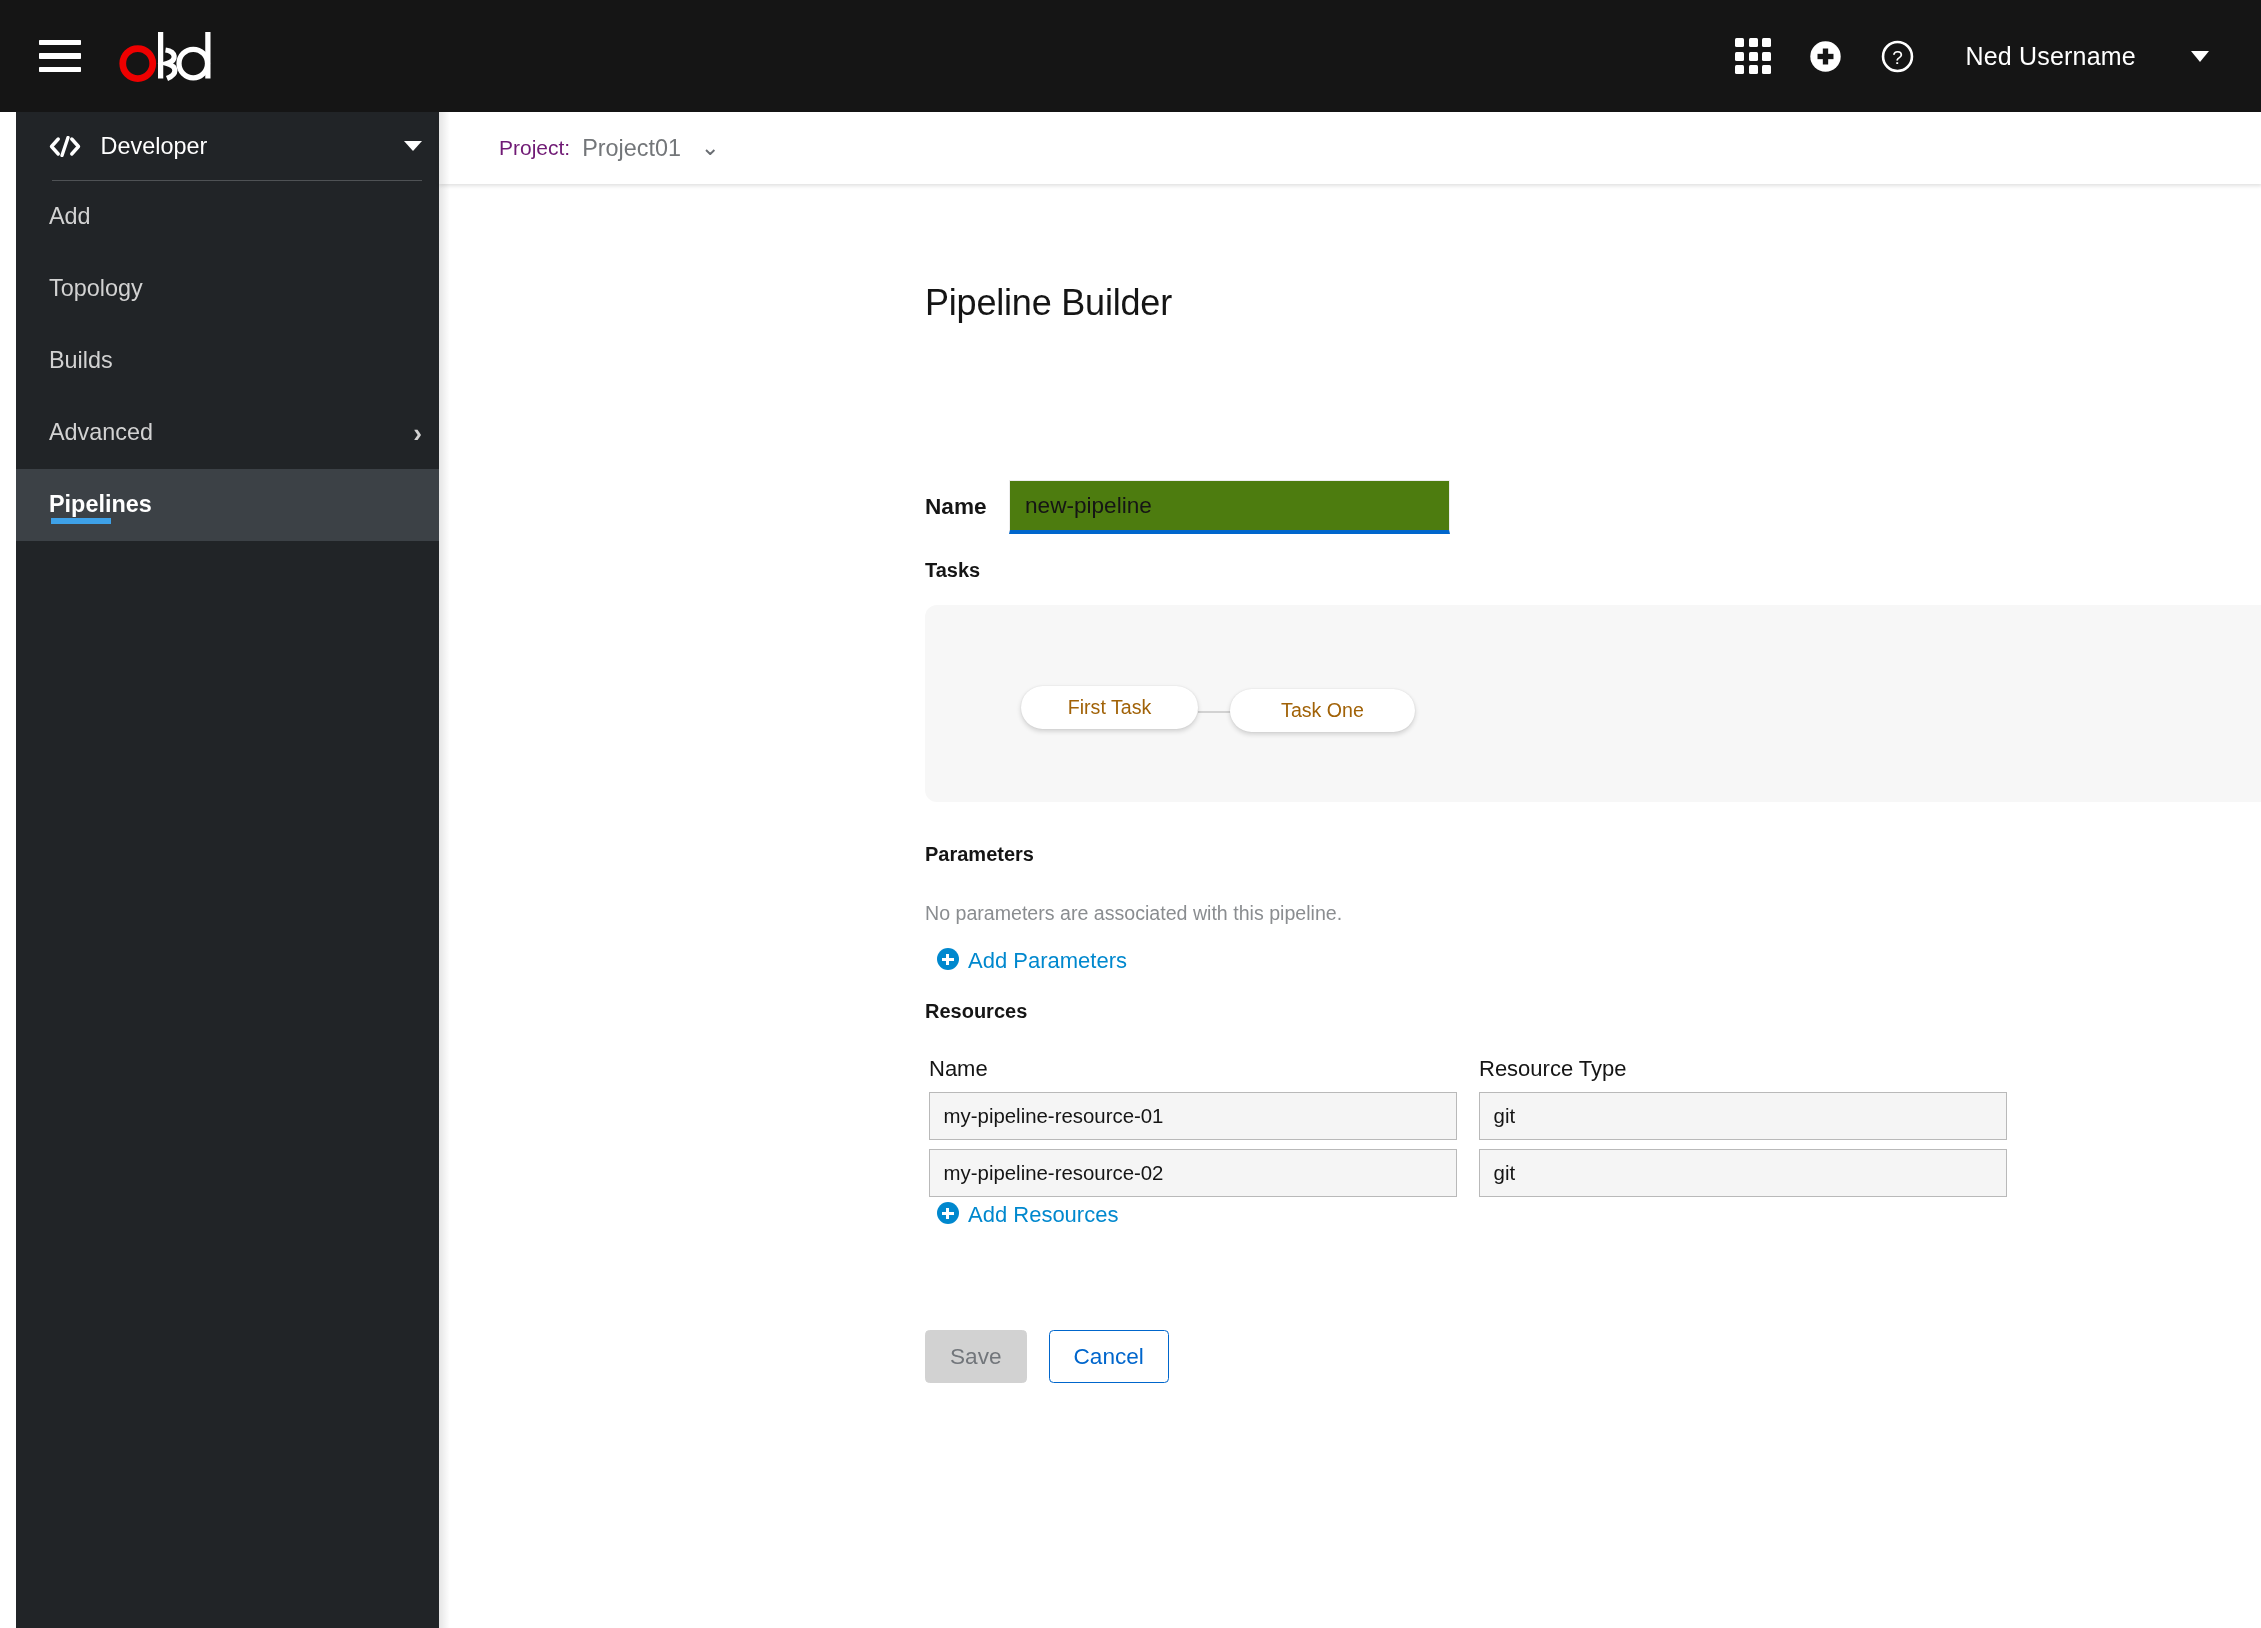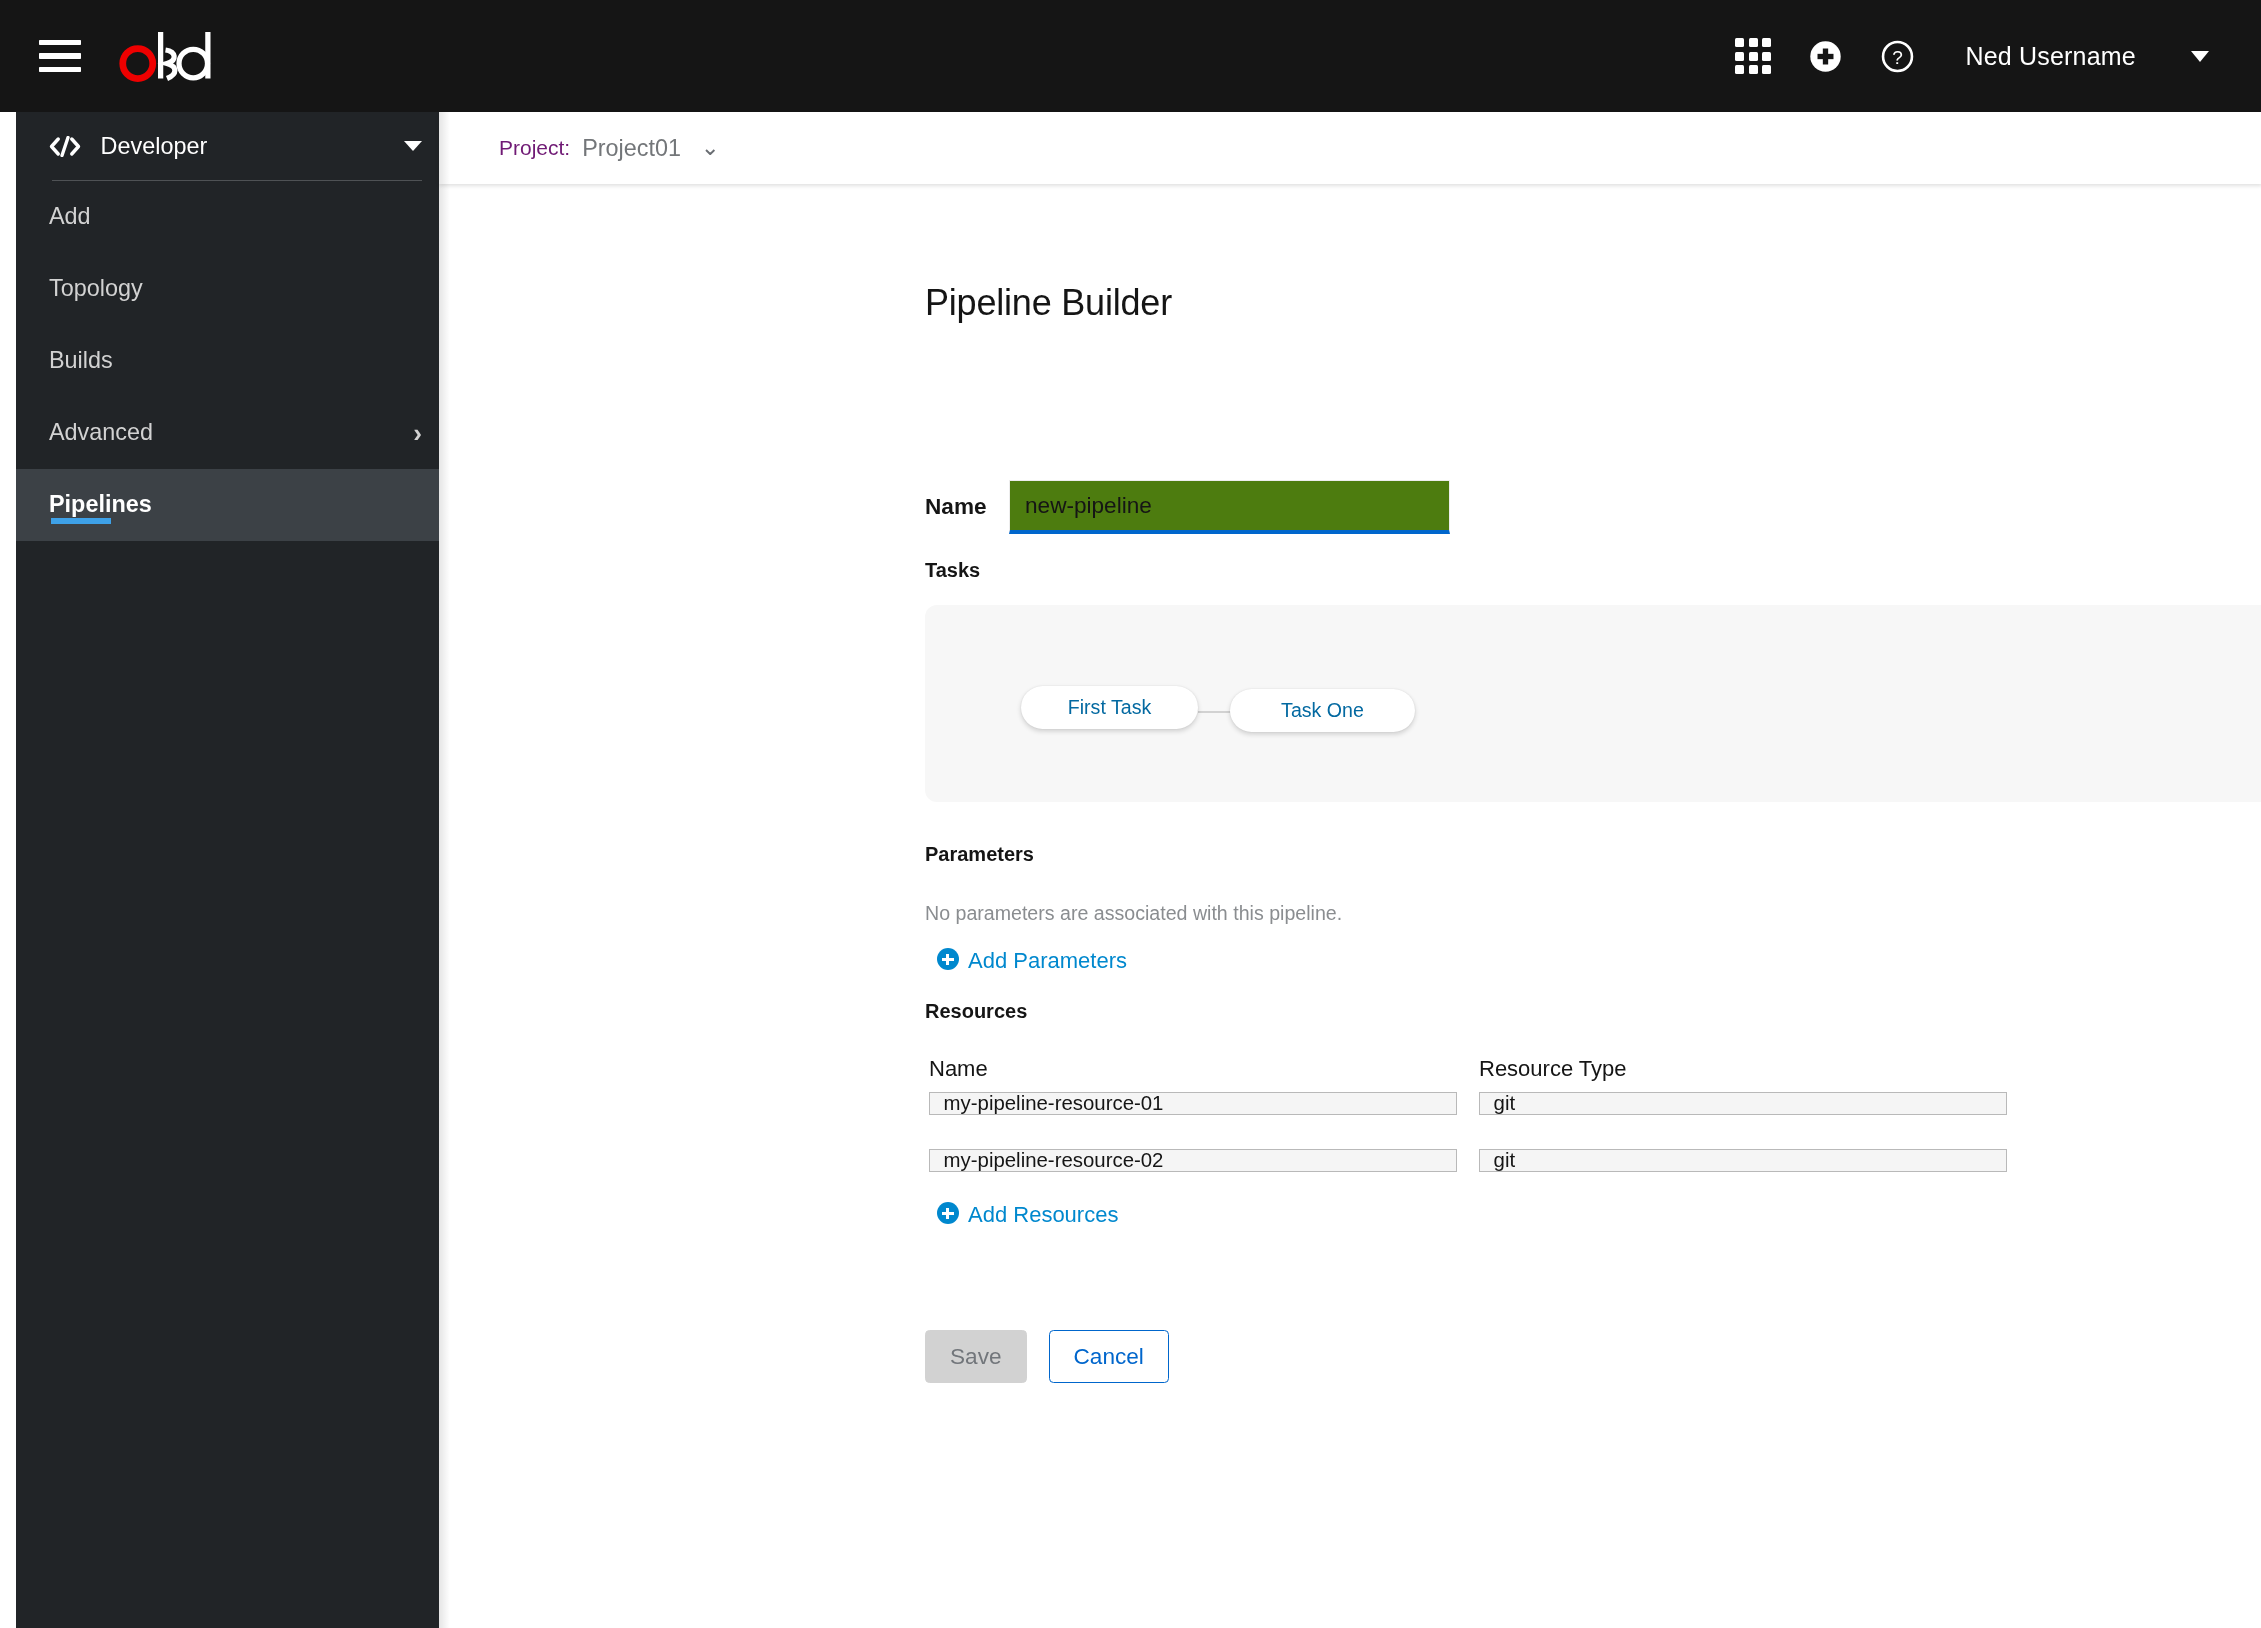--- a/index.html
+++ b/index.html
@@ -264,21 +264,21 @@
     background: #ffffff;
     border-radius: 22.6px;
     box-shadow: 0 2.3px 5.3px rgba(0,0,0,0.16), 0 0 1.5px rgba(0,0,0,0.10);
     display: flex;
     align-items: center;
     justify-content: center;
     cursor: pointer;
   }
   .task-node span {
     font-size: 19.6px;
-    color: #0369a1;
+    color: #a16207;
     white-space: nowrap;
   }
   #task-node-0 { left: 96px; top: 81px; width: 177px; }
   #task-node-1 { left: 305px; top: 84px; width: 185px; }
   .task-connector {
     position: absolute;
     left: 273px; top: 106px;
     width: 32px; height: 1.5px;
     background: #d2d2d2;
   }
@@ -331,21 +331,21 @@
     position: absolute;
     font-size: 22px;
     color: #151515;
     white-space: nowrap;
   }
   #res-head-name { left: 490px; top: 872px; }
   #res-head-type { left: 1040px; top: 872px; }
 
   .res-input {
     position: absolute;
-    height: 23px;
+    height: 48px;
     background: #f5f5f5;
     border: 0.8px solid #b9b9b9;
     font-family: "Liberation Sans", sans-serif;
     font-size: 20.4px;
     color: #151515;
     padding: 0 13.6px;
     outline: none;
   }
   .res-name-0 { left: 490px; top: 908px; width: 528px; }
   .res-type-0 { left: 1040px; top: 908px; width: 528px; }

